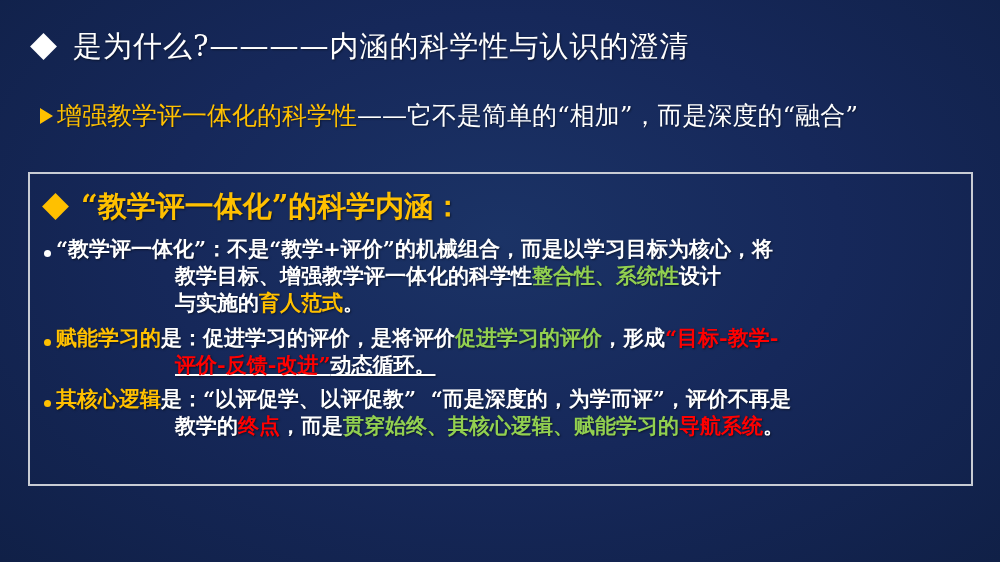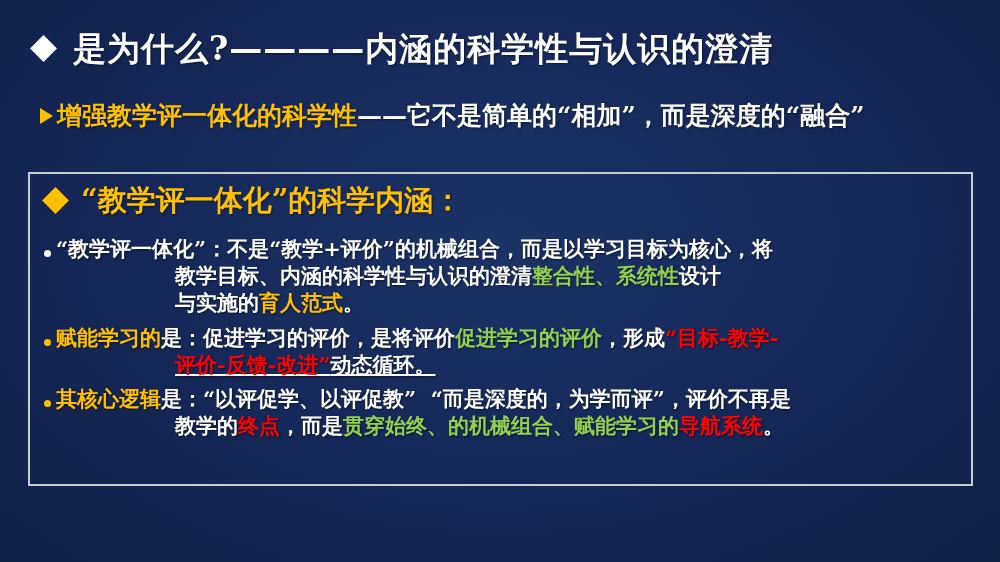--- a/index.html
+++ b/index.html
@@ -32,22 +32,22 @@
   .diamond-white {
     width: 19px;
     height: 19px;
     background: #ffffff;
     transform: rotate(45deg);
     margin-right: 20px;
     flex: none;
   }
   #title-text {
     color: #ffffff;
-    font-size: 33px;
-    font-weight: 700;
+    font-size: 29px;
+    font-weight: 400;
     letter-spacing: 1px;
     line-height: 1;
     text-shadow: 1px 1px 2px rgba(0,0,0,.45);
   }
 
   
   #subline-row {
     position: absolute;
     left: 40px;
     top: 103px;
@@ -60,41 +60,41 @@
     height: 0;
     border-left: 13px solid #ffc000;
     border-top: 8px solid transparent;
     border-bottom: 8px solid transparent;
     margin-right: 4px;
     flex: none;
     align-self: center;
   }
   #subline-text {
     font-size: 25px;
-    font-weight: 700;
+    font-weight: 400;
     line-height: 1;
     text-shadow: 1px 1px 2px rgba(0,0,0,.45);
   }
 
   
   #content-box {
     position: absolute;
     left: 28px;
     top: 172px;
     width: 945px;
     height: 314px;
     border: 2px solid #c8ccd4;
     box-sizing: border-box;
     background: transparent;
   }
 
   #box-heading {
     position: absolute;
     left: 16px;
-    top: 12px;
+    top: 18px;
     display: flex;
     align-items: center;
     white-space: nowrap;
   }
   .diamond-gold {
     width: 19px;
     height: 19px;
     background: #ffc000;
     transform: rotate(45deg);
     margin-right: 16px;
@@ -169,28 +169,28 @@
 
     <div id="box-heading">
       <span class="diamond-gold"></span>
       <span id="box-heading-text">“教学评一体化”的科学内涵：</span>
     </div>
 
     <div class="bullets">
 
       <div class="bullet b1" id="bullet-1">
         <span class="bullet-dot dot-white"></span>
-        <span class="bullet-body"><span class="hang w">“教学评一体化”：不是“教学+评价”的机械组合，而是以学习目标为核心，将</span><span class="hang ind"><span class="w">教学目标、内涵的科学性与认识的澄清</span><span class="gr">整合性、系统性</span><span class="w">设计</span></span><span class="hang ind"><span class="w">与实施的</span><span class="g">育人范式</span><span class="w">。</span></span></span>
+        <span class="bullet-body"><span class="hang w">“教学评一体化”：不是“教学+评价”的机械组合，而是以学习目标为核心，将</span><span class="hang ind"><span class="w">教学目标、增强教学评一体化的科学性</span><span class="gr">整合性、系统性</span><span class="w">设计</span></span><span class="hang ind"><span class="w">与实施的</span><span class="g">育人范式</span><span class="w">。</span></span></span>
       </div>
 
       <div class="bullet" id="bullet-2">
         <span class="bullet-dot dot-gold"></span>
         <span class="bullet-body"><span class="hang"><span class="g">赋能学习的</span><span class="w">是：促进学习的评价，是将评价</span><span class="gr">促进学习的评价</span><span class="w">，形成</span><span class="r">“目标-教学-</span></span><span class="line2"><span class="r">评价-反馈-改进”</span><span class="w">动态循环。</span></span></span>
       </div>
 
       <div class="bullet" id="bullet-3">
         <span class="bullet-dot dot-gold"></span>
-        <span class="bullet-body"><span class="hang"><span class="g">其核心逻辑</span><span class="w">是：“以评促学、以评促教”  “而是深度的，为学而评”，评价不再是</span></span><span class="line2"><span class="w">教学的</span><span class="r">终点</span><span class="w">，而是</span><span class="gr">贯穿始终、的机械组合、赋能学习的</span><span class="r">导航系统</span><span class="w">。</span></span></span>
+        <span class="bullet-body"><span class="hang"><span class="g">其核心逻辑</span><span class="w">是：“以评促学、以评促教”  “而是深度的，为学而评”，评价不再是</span></span><span class="line2"><span class="w">教学的</span><span class="r">终点</span><span class="w">，而是</span><span class="gr">贯穿始终、其核心逻辑、赋能学习的</span><span class="r">导航系统</span><span class="w">。</span></span></span>
       </div>
 
     </div>
   </div>
 </div>
 
 </body></html>

